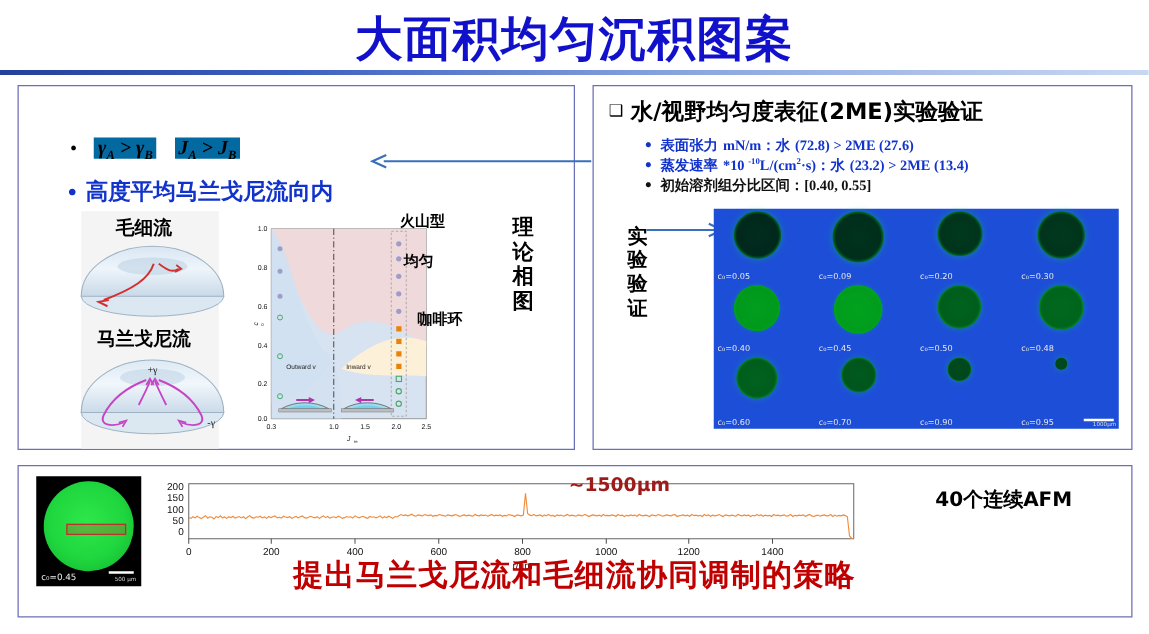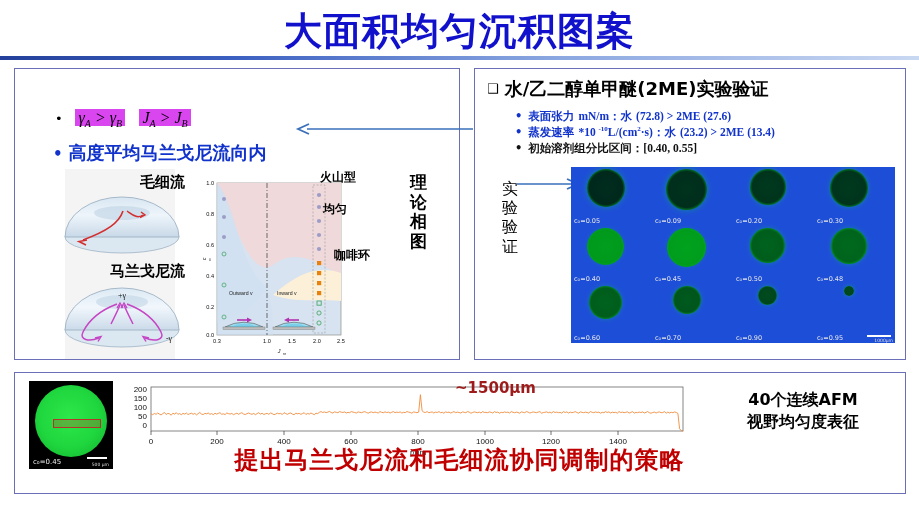--- a/index.html
+++ b/index.html
@@ -33,29 +33,29 @@
     font-family:"DejaVu Sans","Liberation Sans",sans-serif;
   }
   .head .sq{display:inline-block;font-size:13px;vertical-align:2px;margin-right:6px;}
   #left-head{position:absolute;left:12px;top:8px;}
   #right-head{position:absolute;left:12px;top:8px;font-size:18px;}
 
   
   .bul{position:absolute;font-family:"DejaVu Sans","Liberation Sans",sans-serif;}
   #l-b1{left:40px;top:40px;font-size:15px;color:#000;}
   #l-b1 .dot{margin-right:8px;font-size:13px;}
-  .hl{background:#d946ef;padding:0 3px;font-style:italic;
-      font-family:"Liberation Serif",serif;font-size:16px;font-weight:400;color:#000;}
+  .hl{background:#0369a1;padding:0 3px;font-style:italic;
+      font-family:"Liberation Serif",serif;font-size:16px;font-weight:700;color:#000;}
   .hl sub{font-size:10px;font-style:italic;}
   #l-b2{left:38px;top:72px;font-size:18px;color:#1133cc;font-weight:bold;}
   #l-b2 .dot{margin-right:6px;font-size:15px;}
 
   
   #sketch-box{position:absolute;left:50px;top:100px;width:110px;height:190px;background:#f4f4f4;}
-  .sk-label{position:absolute;width:140px;text-align:right;font-size:15px;font-weight:bold;
+  .sk-label{position:absolute;width:140px;text-align:center;font-size:15px;font-weight:bold;
             color:#000;font-family:"DejaVu Sans","Liberation Sans",sans-serif;white-space:nowrap;}
   #sk-l1{left:30px;top:104px;}
   #sk-l2{left:30px;top:193px;}
   #drop1{position:absolute;left:46px;top:124px;width:122px;height:62px;}
   #drop2{position:absolute;left:46px;top:215px;width:122px;height:66px;}
 
   
   #phase{position:absolute;left:182px;top:108px;width:148px;height:180px;}
   .ph-lab{position:absolute;font-size:12px;font-weight:bold;color:#000;white-space:nowrap;
           font-family:"DejaVu Sans","Liberation Sans",sans-serif;}
@@ -74,21 +74,21 @@
       font-family:"DejaVu Sans","Liberation Sans",sans-serif;font-weight:bold;}
   .rb .dot{margin-right:6px;color:#1133cc;}
   .rb.blue{color:#1133cc;}
   .rb.black{color:#111;font-weight:bold;}
   #r-b1{top:40px;}
   #r-b2{top:56px;}
   #r-b3{top:72px;}
   .ser{font-family:"Liberation Serif",serif;}
 
   #exp-label{
-    position:absolute;left:24px;top:110px;width:22px;font-size:16px;font-weight:normal;
+    position:absolute;left:24px;top:110px;width:22px;font-size:16px;font-weight:bold;
     line-height:1.2;text-align:center;color:#000;
     font-family:"DejaVu Sans","Liberation Sans",sans-serif;
   }
   #arrow-right{position:absolute;left:42px;top:108px;width:64px;height:14px;}
 
   
   #fluor{position:absolute;left:96px;top:98px;width:324px;height:176px;background:#1d4ed8;}
   .fcell{position:absolute;width:81px;height:58.7px;}
   .fcell .cap{position:absolute;left:3px;bottom:1px;font-size:6.5px;color:#e8e8e8;
               font-family:"DejaVu Sans","Liberation Sans",sans-serif;}
@@ -262,21 +262,21 @@
   </div>
 
   <svg id="arrow-left" viewBox="0 0 180 14">
     <line x1="178" y1="7" x2="12" y2="7" stroke="#3a6fba" stroke-width="1.6"></line>
     <path d="M14 2 L3 7 L14 12" fill="none" stroke="#3a6fba" stroke-width="1.8"></path>
   </svg>
 
   <div class="panel" id="panel-right">
 
     <div class="head" id="right-head">
-      <span class="sq">❑</span><span>水/乙二醇单甲醚(2ME)实验验证</span>
+      <span class="sq">❑</span><span>水/视野均匀度表征(2ME)实验验证</span>
     </div>
 
     <div class="rb blue" id="r-b1">
       <span class="dot">•</span>表面张力 <span class="ser">mN/m</span>：水 <span class="ser">(72.8) &gt; 2ME (27.6)</span>
     </div>
     <div class="rb blue" id="r-b2">
       <span class="dot">•</span>蒸发速率 <span class="ser">*10 <sup style="font-size:7px">-10</sup>L/(cm<sup style="font-size:7px">2</sup>·s)</span>：水 <span class="ser">(23.2) &gt; 2ME (13.4)</span>
     </div>
     <div class="rb black" id="r-b3">
       <span class="dot" style="color:#111">•</span>初始溶剂组分比区间：<span class="ser">[0.40, 0.55]</span>
@@ -381,18 +381,17 @@
         <text x="501" y="63" text-anchor="middle">1400</text>
         <text x="301" y="74" text-anchor="middle" font-size="8">r/µm</text>
       </g>
       <polyline id="profile-line" fill="none" stroke="#ef8b3c" stroke-width="0.9" points="34.0,32.8 35.7,33.7 37.4,32.4 39.1,33.3 40.7,32.0 42.4,33.1 44.1,33.9 45.8,32.6 47.5,31.5 49.2,33.5 50.8,32.4 52.5,32.8 54.2,34.2 55.9,32.2 57.6,33.1 59.3,31.7 60.9,33.3 62.6,32.6 64.3,33.7 66.0,32.4 67.7,33.1 69.4,32.0 71.0,33.5 72.7,32.8 74.4,32.2 76.1,33.3 77.8,32.4 79.5,33.9 81.1,32.6 82.8,31.5 84.5,33.1 86.2,33.5 87.9,32.4 89.6,32.8 91.2,32.0 92.9,33.3 94.6,32.6 96.3,33.7 98.0,32.2 99.7,33.1 101.3,32.4 103.0,31.7 104.7,33.3 106.4,32.8 108.1,33.5 109.8,32.0 111.4,32.6 113.1,33.1 114.8,32.4 116.5,33.7 118.2,32.8 119.9,32.2 121.5,33.3 123.2,32.4 124.9,31.7 126.6,33.1 128.3,33.5 130.0,32.6 131.6,32.0 133.3,32.8 135.0,33.3 136.7,32.4 138.4,33.7 140.1,32.6 141.7,31.7 143.4,33.1 145.1,32.2 146.8,33.5 148.5,32.8 150.2,32.4 151.8,33.3 153.5,32.0 155.2,32.6 156.9,33.7 158.6,33.1 160.3,32.2 161.9,32.8 163.6,32.4 165.3,33.5 167.0,31.7 168.7,32.6 170.4,33.3 172.1,32.4 173.7,32.0 175.4,33.1 177.1,33.7 178.8,32.2 180.5,32.8 182.2,32.4 183.8,33.3 185.5,32.6 187.2,31.7 188.9,33.5 190.6,32.4 192.3,33.1 193.9,32.0 195.6,32.8 197.3,33.7 199.0,32.2 200.7,32.6 202.4,31.3 204.0,30.6 205.7,31.5 207.4,30.9 209.1,31.7 210.8,31.1 212.5,30.4 214.1,31.5 215.8,32.0 217.5,30.9 219.2,31.3 220.9,31.7 222.6,30.6 224.2,31.1 225.9,31.5 227.6,30.9 229.3,32.0 231.0,31.3 232.7,31.7 234.3,30.6 236.0,31.1 237.7,31.5 239.4,32.0 241.1,30.9 242.8,31.3 244.4,31.7 246.1,31.1 247.8,30.6 249.5,31.5 251.2,32.2 252.9,31.3 254.5,30.9 256.2,31.7 257.9,31.1 259.6,31.5 261.3,32.0 263.0,30.6 264.6,31.3 266.3,31.7 268.0,30.9 269.7,31.5 271.4,31.1 273.1,32.0 274.7,31.3 276.4,30.6 278.1,31.7 279.8,31.1 281.5,31.5 283.2,30.9 284.8,32.0 286.5,31.3 288.2,31.7 289.9,30.6 291.6,31.1 293.3,31.5 294.9,32.2 296.6,30.9 298.3,31.3 300.0,31.7 301.7,31.1 303.4,13.7 305.1,29.8 306.7,31.1 308.4,31.5 310.1,30.6 311.8,31.7 313.5,31.3 315.2,30.9 316.8,32.0 318.5,31.1 320.2,31.5 321.9,30.6 323.6,31.7 325.3,31.3 326.9,32.2 328.6,30.9 330.3,31.5 332.0,31.1 333.7,32.0 335.4,31.3 337.0,30.6 338.7,31.7 340.4,31.1 342.1,31.5 343.8,32.0 345.5,30.9 347.1,31.3 348.8,31.7 350.5,30.6 352.2,31.1 353.9,32.2 355.6,31.5 357.2,30.9 358.9,31.3 360.6,31.7 362.3,31.1 364.0,32.0 365.7,30.6 367.3,31.5 369.0,31.3 370.7,31.7 372.4,30.9 374.1,31.3 375.8,32.0 377.4,30.6 379.1,31.5 380.8,31.1 382.5,32.2 384.2,31.3 385.9,31.7 387.5,30.9 389.2,31.5 390.9,31.1 392.6,32.0 394.3,30.6 396.0,31.3 397.6,31.7 399.3,31.1 401.0,31.5 402.7,32.2 404.4,30.9 406.1,31.3 407.7,31.7 409.4,30.6 411.1,31.1 412.8,32.0 414.5,31.5 416.2,30.9 417.8,31.3 419.5,31.7 421.2,31.1 422.9,30.6 424.6,32.2 426.3,31.5 427.9,31.3 429.6,30.9 431.3,31.7 433.0,31.1 434.7,32.0 436.4,30.6 438.1,31.5 439.7,31.1 441.4,31.7 443.1,31.3 444.8,32.2 446.5,30.6 448.2,31.5 449.8,30.9 451.5,32.0 453.2,31.1 454.9,31.7 456.6,31.3 458.3,30.6 459.9,31.5 461.6,32.2 463.3,30.9 465.0,31.3 466.7,31.7 468.4,31.1 470.0,31.5 471.7,32.0 473.4,30.6 475.1,31.3 476.8,31.7 478.5,30.9 480.1,31.5 481.8,31.1 483.5,32.2 485.2,31.3 486.9,31.7 488.6,30.6 490.2,31.5 491.9,30.9 493.6,32.0 495.3,31.1 497.0,31.7 498.7,31.3 500.3,32.2 502.0,30.6 503.7,31.5 505.4,31.1 507.1,31.7 508.8,31.3 510.4,30.9 512.1,32.0 513.8,31.5 515.5,30.6 517.2,32.2 518.9,31.3 520.5,31.7 522.2,31.1 523.9,31.5 525.6,30.9 527.3,32.0 529.0,31.3 530.6,30.6 532.3,31.7 534.0,32.2 535.7,31.5 537.4,31.1 539.1,32.0 540.7,31.3 542.4,30.9 544.1,31.7 545.8,31.5 547.5,30.6 549.2,32.2 550.8,31.1 552.5,32.0 554.2,31.3 555.9,31.7 557.6,30.9 559.3,31.5 560.9,32.4 562.6,47.8 564.3,49.6 566.0,50.0"></polyline>
     </svg>
 
     <div id="len-label">~1500µm</div>
 
     <div id="afm-note">
       <div>40个连续AFM</div>
-      <div>视野均匀度表征</div>
     </div>
   </div>
 
   <div id="bottom-red">提出马兰戈尼流和毛细流协同调制的策略</div>
 </div>
 
 </body></html>

